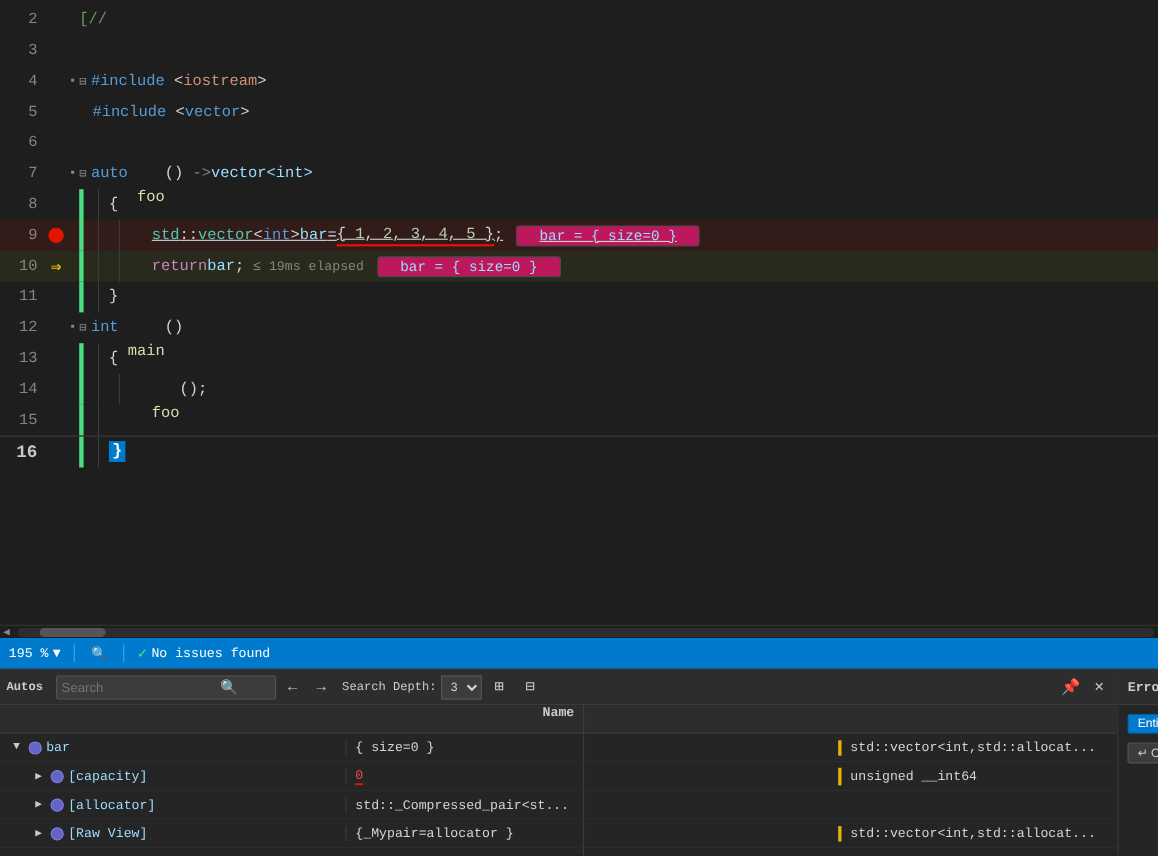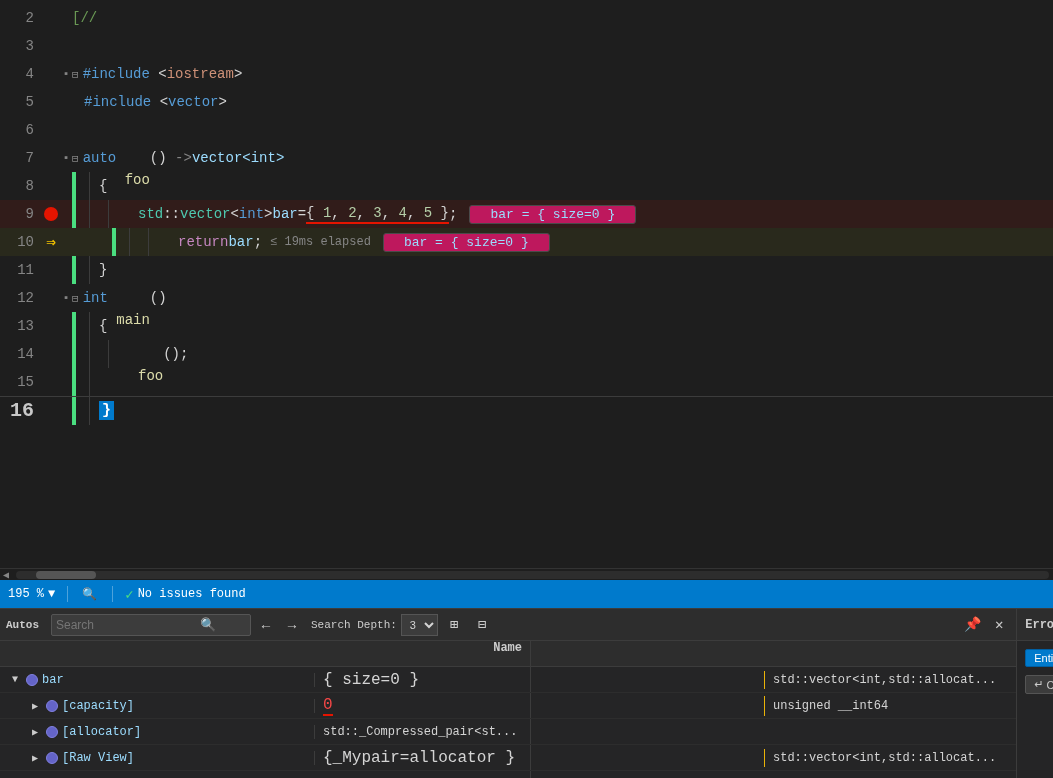--- a/index.html
+++ b/index.html
@@ -53,21 +53,20 @@
 
     .arrow-indicator {
       color: #f0c000;
       font-size: 16px;
       font-weight: bold;
     }
 
     
     .line-highlighted {
       background: rgba(255, 255, 0, 0.05);
-      gap: 40px;
     }
 
     .line-breakpoint-bg {
       background: rgba(229, 20, 0, 0.1);
     }
 
     
     .kw-blue { color: #569cd6; }
     .kw-yellow { color: #dcdcaa; margin-top: 43px; }
     .kw-green { color: #6a9955; }
@@ -327,23 +326,23 @@
       display: flex;
       align-items: center;
       gap: 4px;
       overflow: hidden;
       white-space: nowrap;
     }
 
     .watch-cell-value {
       flex: 0 0 450px;
       padding: 0 8px;
-      font-size: 16px;
+      font-size: 12px;
       color: #d4d4d4;
-      border-right: 1px solid #eab308;
+      border-right: 3px solid #eab308;
       overflow: hidden;
       white-space: nowrap;
     }
 
     .watch-cell-value.error-val {
       color: #f44747;
     }
 
     .watch-cell-type {
       flex: 1;
@@ -586,21 +585,21 @@
     </div>
 
     <div class="code-line line-breakpoint-bg">
       <div class="gutter-area">
         <div class="gutter-num">9</div>
         <div class="gutter-marker">
           <div class="breakpoint-dot"></div>
         </div>
         <div class="gutter-fold"></div>
       </div>
-      <div class="code-body" style="white-space:nowrap;">
+      <div class="code-body" style="white-space:nowrap;text-decoration:underline;">
         <span style="display:inline-block;width:4px;background:#4ade80;height:28px;margin-right:4px;"></span>
         <span style="display:inline-block;width:1px;background:#3c3c3c;height:28px;margin:0 9px;"></span>
         <span style="display:inline-block;width:1px;background:#3c3c3c;height:28px;margin:0 9px;"></span>
         <span style="width:20px;display:inline-block;"></span>
         <span class="kw-type">std</span>
           <span class="kw-white">::</span>
           <span class="kw-type">vector</span>
           <span class="kw-white">&lt;</span>
           <span class="kw-blue">int</span>
           <span class="kw-white">&gt; </span>
@@ -692,21 +691,21 @@
         <div class="gutter-fold"></div>
       </div>
       <div class="code-body">
         <span style="display:inline-block;width:4px;background:#4ade80;height:28px;margin-right:4px;"></span>
         <span style="display:inline-block;width:1px;background:#3c3c3c;height:28px;margin:0 9px;"></span>
       </div>
     </div>
 
     <div class="code-line" style="border-top:1px solid #3c3c3c;">
       <div class="gutter-area">
-        <div class="gutter-num" style="color:#c8c8c8;font-size:20px;font-weight:bold;">16</div>
+        <div class="gutter-num" style="color:#c8c8c8;font-size:16px;font-weight:bold;">16</div>
         <div class="gutter-marker"></div>
         <div class="gutter-fold"></div>
       </div>
       <div class="code-body">
         <span style="display:inline-block;width:4px;background:#4ade80;height:28px;margin-right:4px;"></span>
         <span style="display:inline-block;width:1px;background:#3c3c3c;height:28px;margin:0 9px;"></span>
         <span style="background:#007acc;color:#fff;padding:1px 3px;font-weight:bold;font-size:15px;">}</span>
       </div>
     </div>
 

